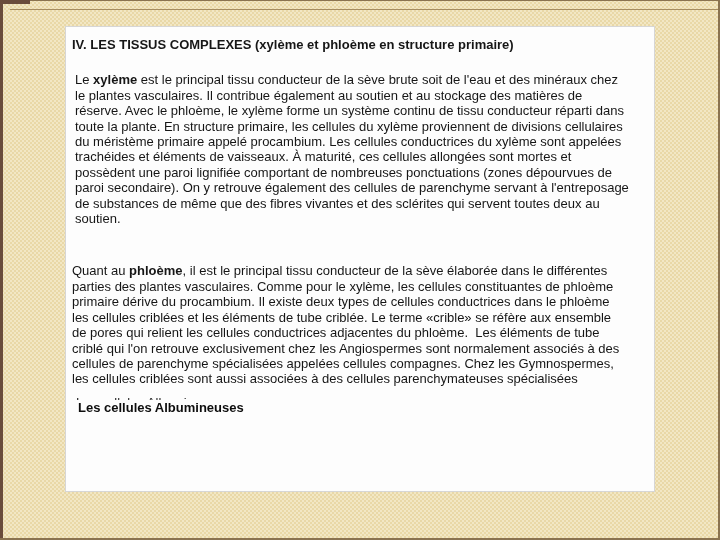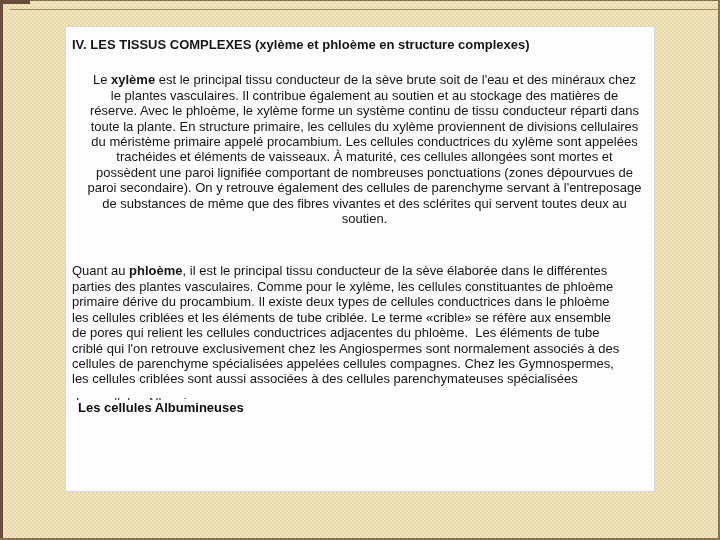--- a/index.html
+++ b/index.html
@@ -41,21 +41,21 @@
     font-size: 13px;
     line-height: 15.4px;
   }
   .doc-panel .line-block { white-space: pre; }
   .doc-title {
     font-weight: bold;
     white-space: pre;
     margin: 4px 0 20px 0;
   }
   .para-intro   { margin: 0 0 24px 0; }
-  .para-xyleme  { margin: 0 0 37px 3px; text-align: center; }
+  .para-xyleme  { margin: 0 0 37px 3px; }
   .para-phloeme { margin: 16px 0 8px 0; }
   .covered-remnant {
     height: 5px;
     overflow: hidden;
     white-space: pre;
     margin-left: 4px;
     color: #2a2a2a;
   }
   .highlight-line {
     font-weight: bold;
@@ -69,21 +69,21 @@
 
 <div class="slide">
   <div class="frame-top-hairline"></div>
   <div class="frame-inner-top-line"></div>
   <div class="frame-left-strip"></div>
   <div class="frame-corner-accent"></div>
   <div class="frame-right-line"></div>
   <div class="frame-bottom-line"></div>
 
   <div class="doc-panel">
-    <div class="doc-title">IV. LES TISSUS COMPLEXES (xylème et phloème en structure complexes)</div>
+    <div class="doc-title">IV. LES TISSUS COMPLEXES (xylème et phloème en structure primaire)</div>
 
 
     <div class="line-block para-xyleme">Le <b>xylème</b> est le principal tissu conducteur de la sève brute soit de l'eau et des minéraux chez<br>le plantes vasculaires. Il contribue également au soutien et au stockage des matières de<br>réserve. Avec le phloème, le xylème forme un système continu de tissu conducteur réparti dans<br>toute la plante. En structure primaire, les cellules du xylème proviennent de divisions cellulaires<br>du méristème primaire appelé procambium. Les cellules conductrices du xylème sont appelées<br>trachéides et éléments de vaisseaux. À maturité, ces cellules allongées sont mortes et<br>possèdent une paroi lignifiée comportant de nombreuses ponctuations (zones dépourvues de<br>paroi secondaire). On y retrouve également des cellules de parenchyme servant à l'entreposage<br>de substances de même que des fibres vivantes et des sclérites qui servent toutes deux au<br>soutien.</div>
 
     <div class="line-block para-phloeme">Quant au <b>phloème</b>, il est le principal tissu conducteur de la sève élaborée dans le différentes<br>parties des plantes vasculaires. Comme pour le xylème, les cellules constituantes de phloème<br>primaire dérive du procambium. Il existe deux types de cellules conductrices dans le phloème<br>les cellules criblées et les éléments de tube criblée. Le terme «crible» se réfère aux ensemble<br>de pores qui relient les cellules conductrices adjacentes du phloème.  Les éléments de tube<br>criblé qui l'on retrouve exclusivement chez les Angiospermes sont normalement associés à des<br>cellules de parenchyme spécialisées appelées cellules compagnes. Chez les Gymnospermes,<br>les cellules criblées sont aussi associées à des cellules parenchymateuses spécialisées</div>
 
     <div class="covered-remnant">Les cellules Albumineuses</div>
 
     <div class="highlight-line">Les cellules Albumineuses</div>
   </div>

